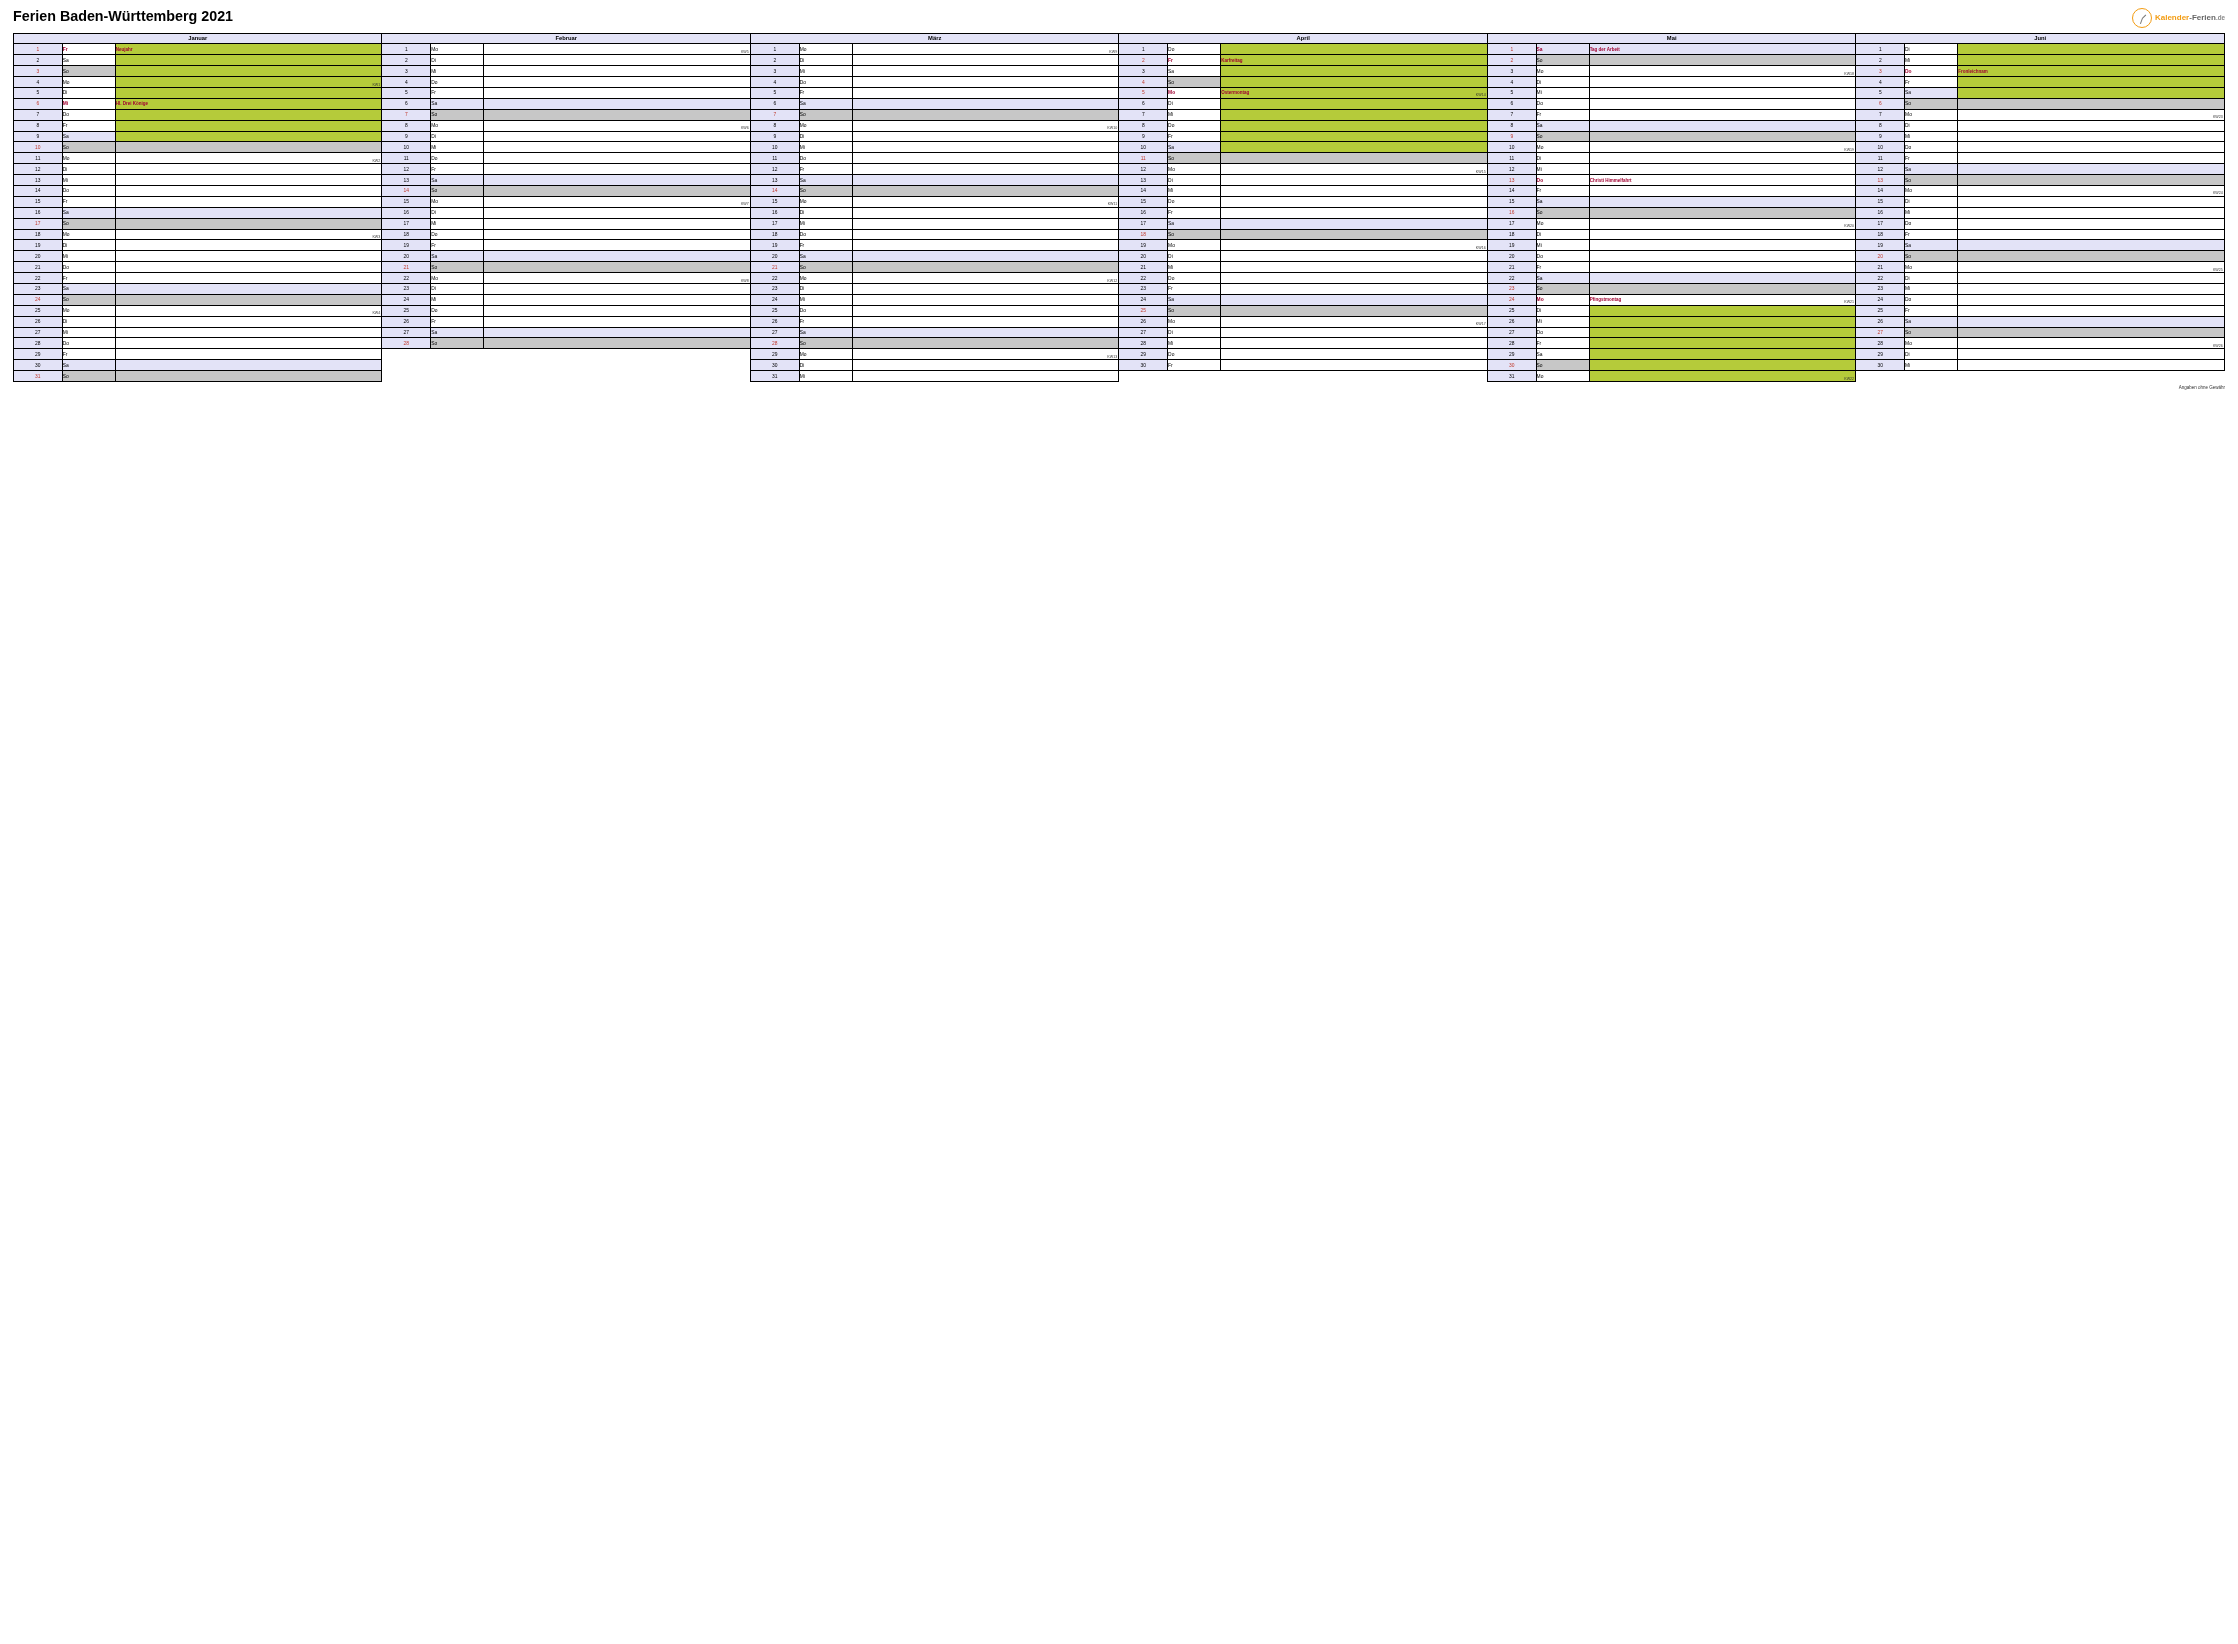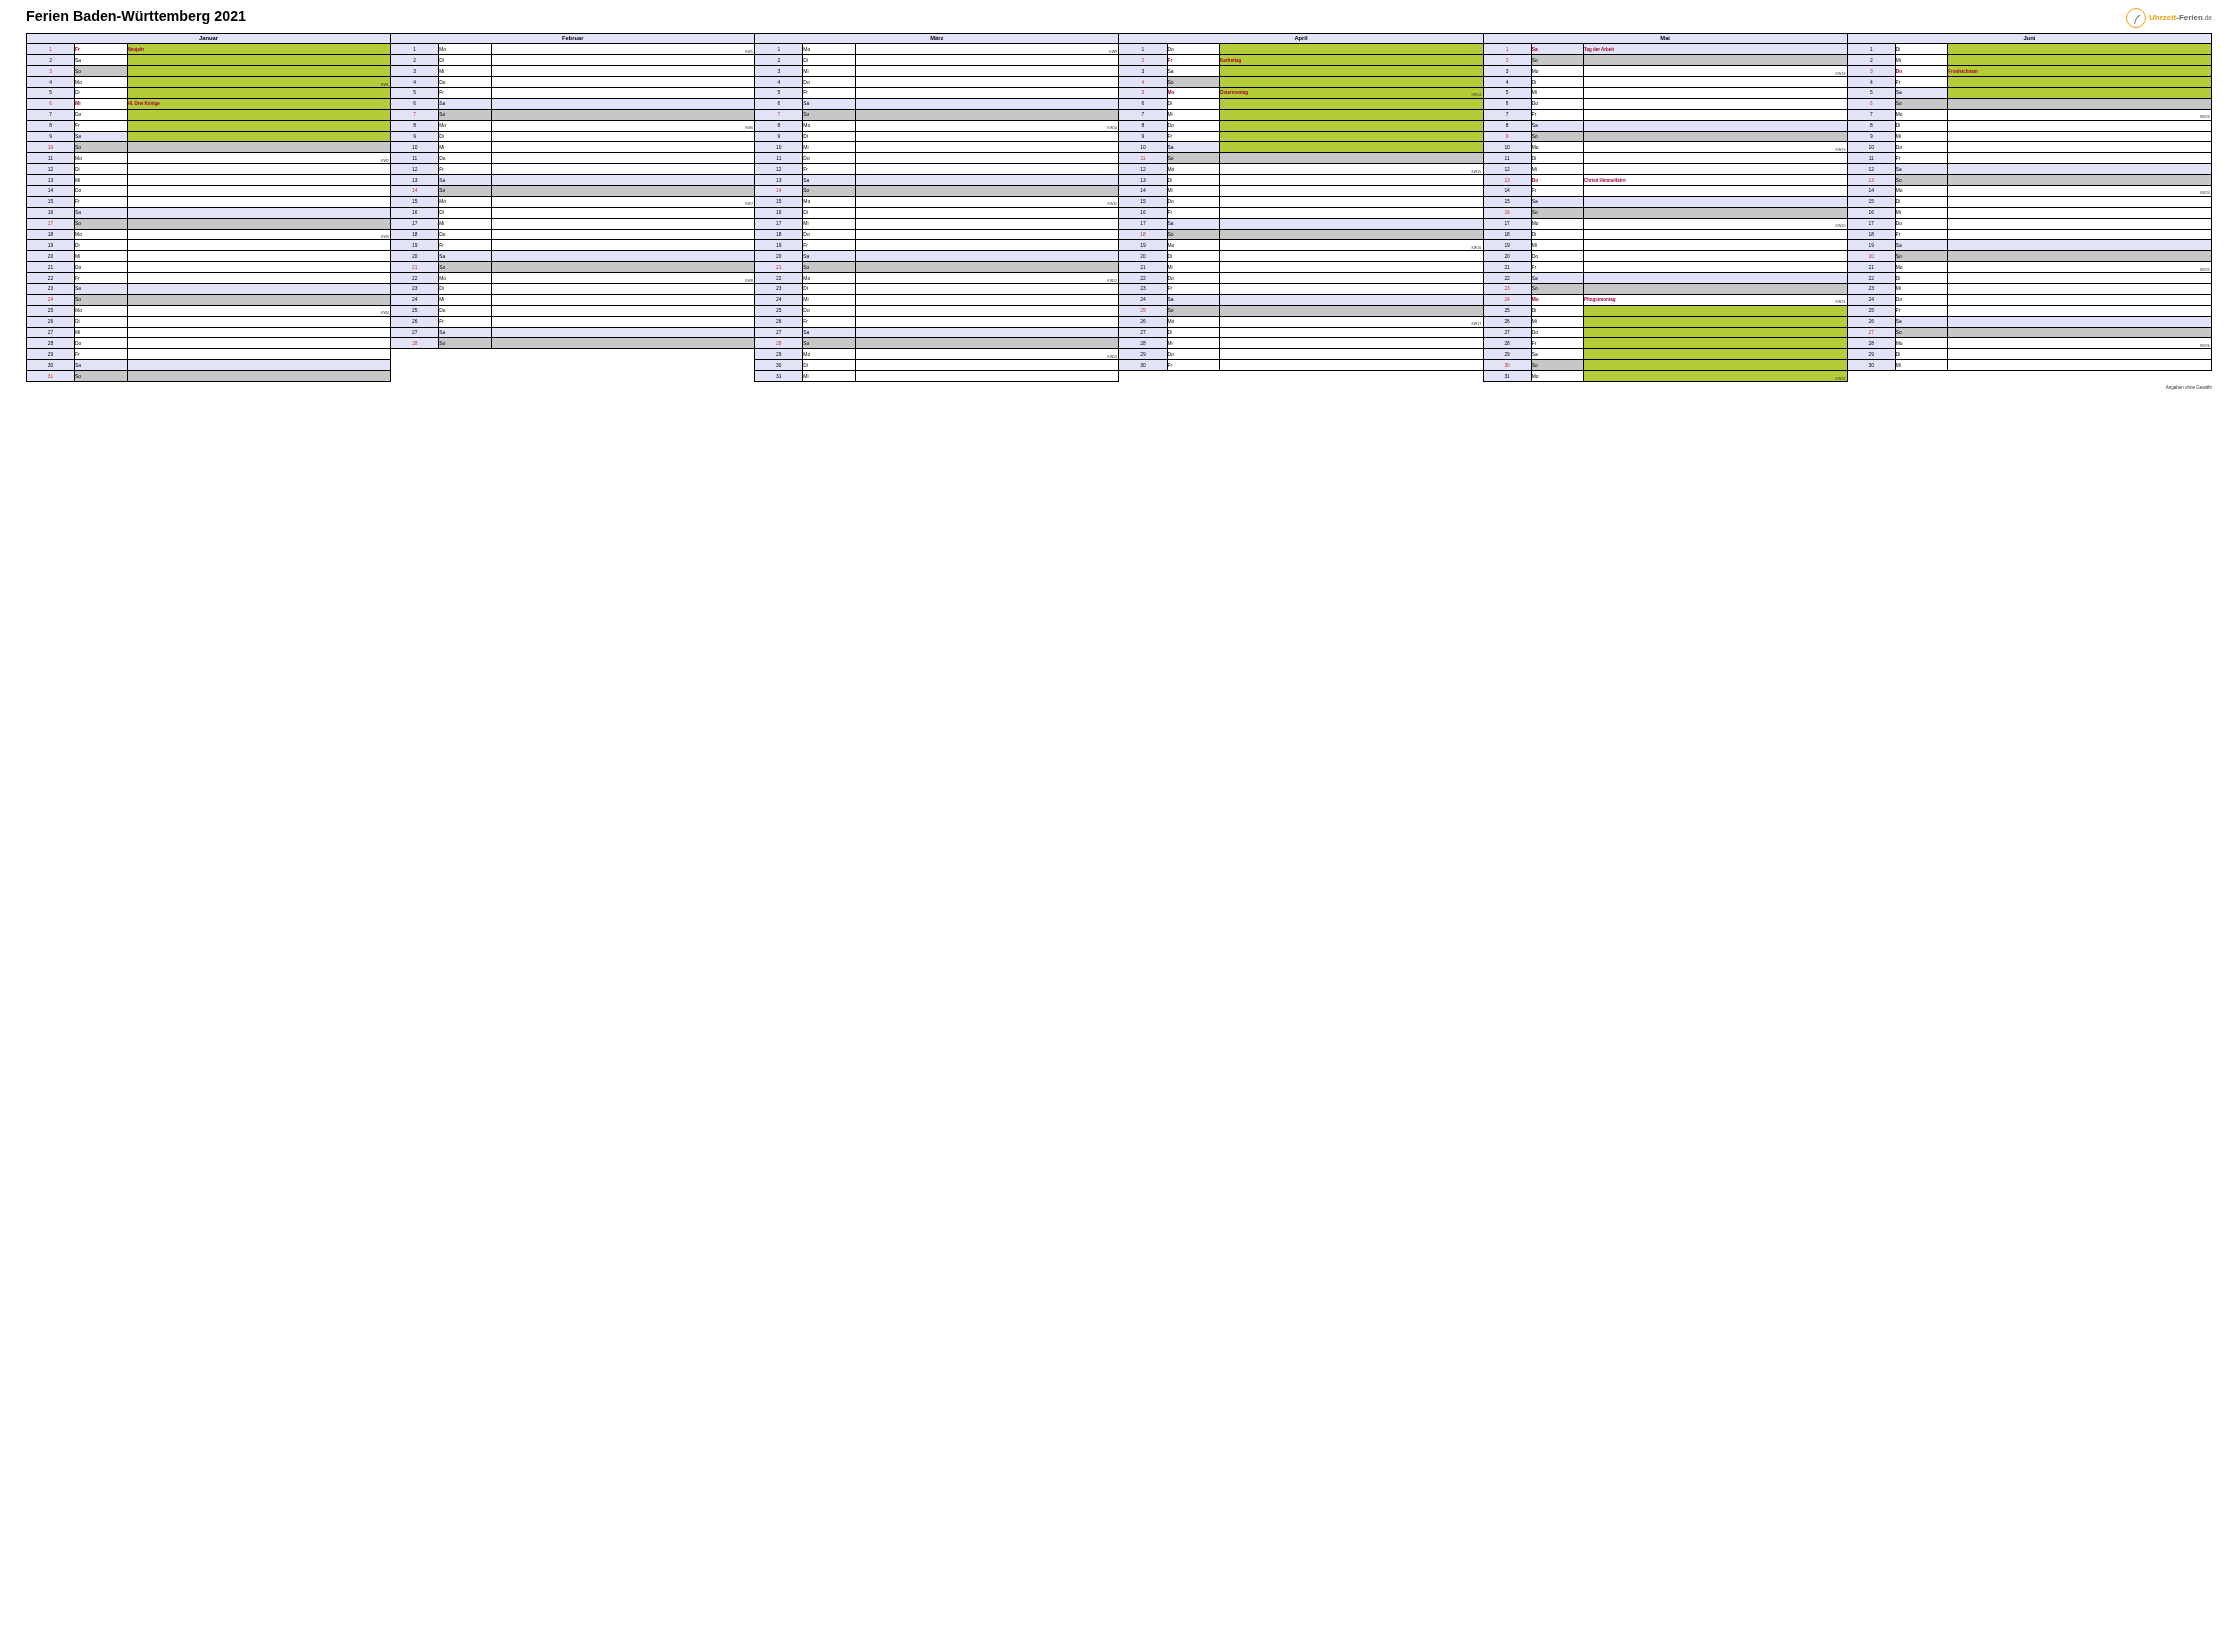--- a/index.html
+++ b/index.html
@@ -1,16 +1,16 @@
 <!DOCTYPE html>
 <html style="font-size:7.2px"><head>
 <meta charset="utf-8">
 <style>
   html,body{margin:0;padding:0;background:#fff;font-family:Arial,Helvetica,sans-serif;color:#000}
-  .page{padding:8px 26px}
+  .page{padding:8px 13px}
   .header{display:flex;justify-content:space-between;align-items:flex-start;margin-bottom:4.5px}
   .title{font-size:14.3px;font-weight:700}
   .logo{text-align:right;font-size:8px;font-weight:700}
   .logo .k{color:#F39C12}
   .logo .u{color:#666}
   .logo .de{color:#888;font-size:6.3px}
   .logo-clock{display:inline-block;width:18px;height:18px;border:1.3px solid #F39C12;border-radius:50%;position:relative;vertical-align:middle;margin-right:2.7px}
   .logo-clock::before,.logo-clock::after{content:"";position:absolute;background:#777;left:50%;top:50%;transform-origin:0 0}
   .logo-clock::before{width:5.4px;height:0.9px;transform:rotate(-45deg)}
   .logo-clock::after{width:0.9px;height:6.3px;transform:rotate(20deg)}
@@ -33,21 +33,21 @@
   col.c-wd{width:2.4%}
   col.c-ev{width:12.06%}
 </style>
 </head>
 <body>
 
 <div class="page">
   <div class="header">
     <div class="title">Ferien Baden-Württemberg 2021</div>
     <div class="logo">
-      <span class="logo-clock"></span><span class="k">Uhrzeit</span><span class="u">-</span><span class="u">Ferien</span><span class="de">.de</span>
+      <span class="logo-clock"></span><span class="k">Kalender</span><span class="u">-</span><span class="u">Ferien</span><span class="de">.de</span>
     </div>
   </div>
 
   <table class="cal">
     <colgroup>
       <col class="c-num">
         <col class="c-wd">
         <col class="c-ev">
       <col class="c-num">
         <col class="c-wd">

